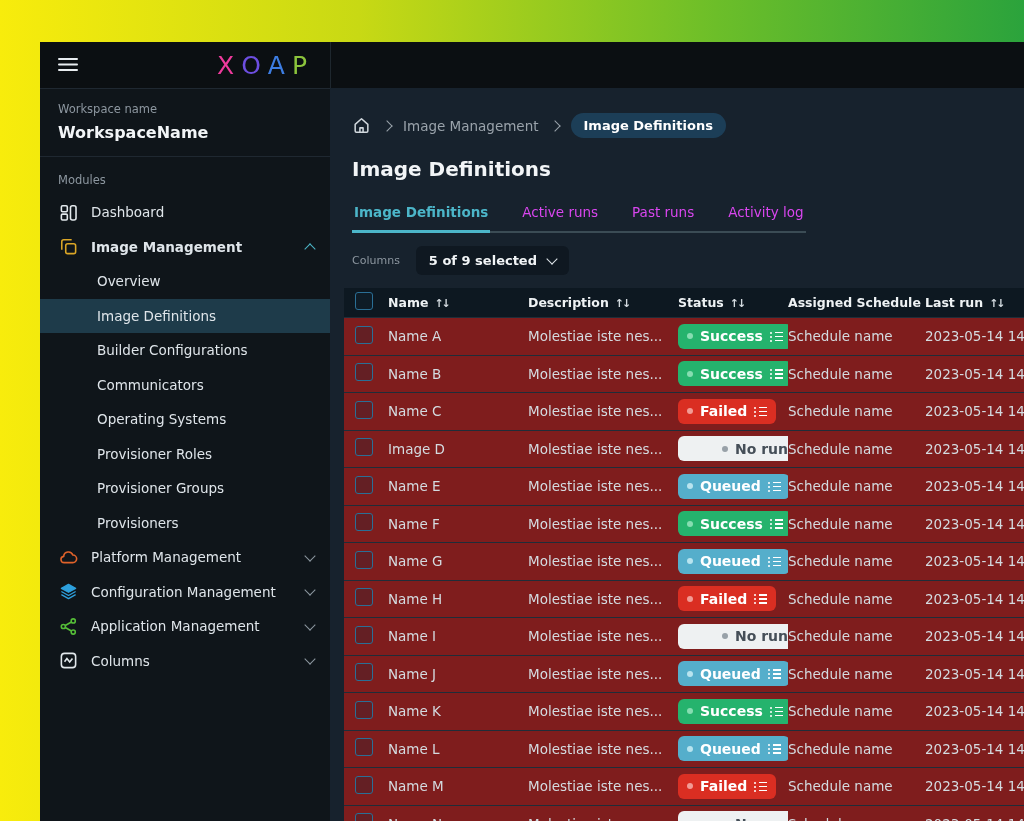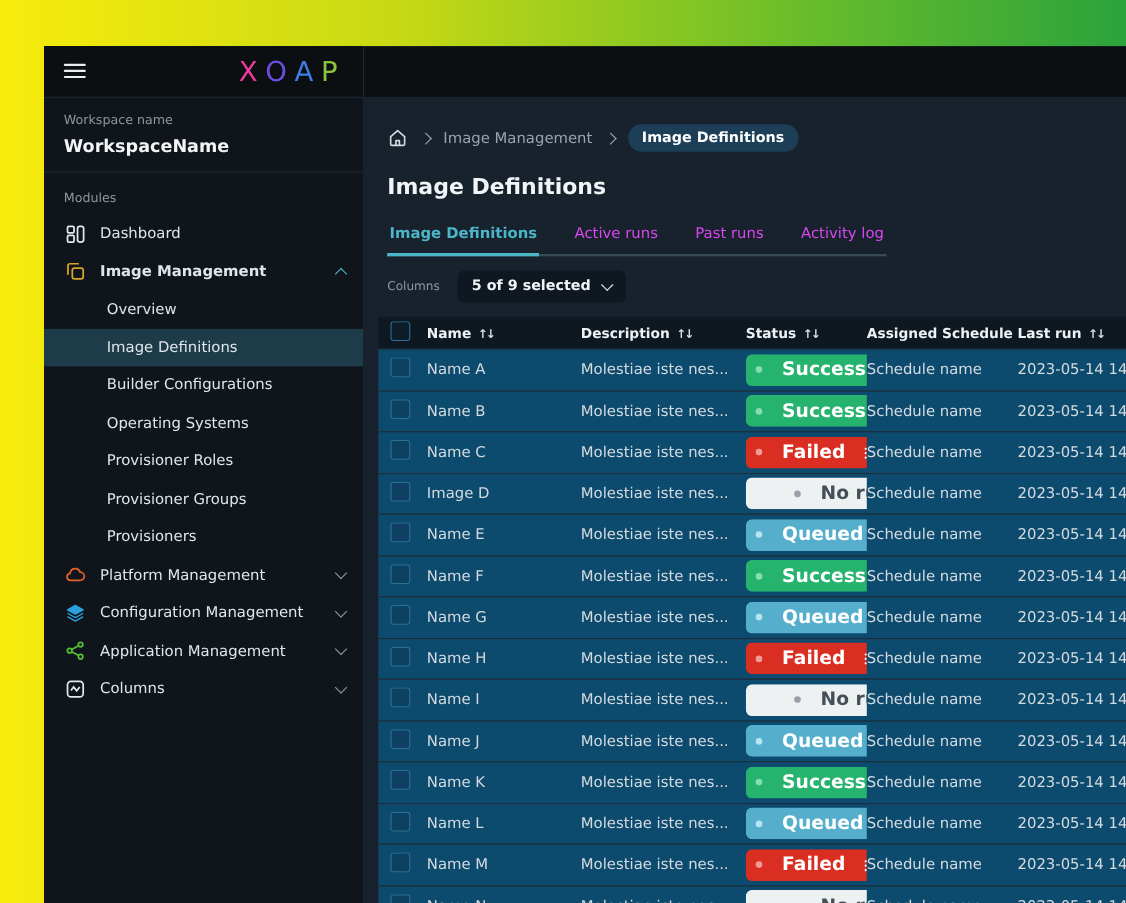--- a/index.html
+++ b/index.html
@@ -58,28 +58,28 @@
   .columns-label{font-size:11px;color:#8d97a0;}
   .columns-btn{background:#0f1821;border:none;border-radius:6px;color:#f2f5f7;
     font-size:13px;font-weight:bold;padding:7px 13px;display:flex;align-items:center;gap:11px;cursor:pointer;
     font-family:inherit;}
   .columns-btn .chev{border-color:#dfe5ea;transform:rotate(45deg);margin-top:-3px;}
 
   
   .table{margin:13px 0 0 -8px;}
   .thead,.trow{display:grid;grid-template-columns:44px 140px 150px 110px 137px 1fr;align-items:center;}
   .thead{background:#0d1821;height:29px;font-size:12.5px;font-weight:bold;color:#eef2f4;}
-  .trow{background:#0c4a6e;height:36.5px;border-top:1px solid #1f2d39;font-size:13.5px;color:#d4dbe0;cursor:pointer;}
+  .trow{background:#7f1d1d;height:36.5px;border-top:1px solid #1f2d39;font-size:13.5px;color:#d4dbe0;cursor:pointer;}
   .sort{font-size:11px;letter-spacing:-2px;margin-left:6px;color:#d4dbe0;}
   .cb{width:16px;height:16px;border:1.5px solid #2a6f96;border-radius:3px;margin-left:11px;
     display:inline-block;cursor:pointer;background:rgba(20,40,58,.25);}
   .cell{white-space:nowrap;overflow:hidden;text-overflow:clip;}
 
-  .badge{display:inline-flex;align-items:center;gap:18px;border-radius:6px;padding:4.5px 9px;
-    font-size:17px;font-weight:bold;color:#fff;cursor:pointer;}
+  .badge{display:inline-flex;align-items:center;gap:7px;border-radius:6px;padding:4.5px 9px;
+    font-size:14px;font-weight:bold;color:#fff;cursor:pointer;}
   .badge .dot{width:6px;height:6px;border-radius:50%;background:rgba(255,255,255,.55);}
   .bmenu{width:13px;height:11px;position:relative;color:#fff;}
   .bmenu::before{content:"";position:absolute;left:5px;top:1px;width:8px;height:1.7px;
     background:currentColor;box-shadow:0 4px 0 currentColor,0 8px 0 currentColor;}
   .bmenu::after{content:"";position:absolute;left:0;top:1px;width:1.9px;height:1.9px;border-radius:50%;
     background:currentColor;box-shadow:0 4px 0 currentColor,0 8px 0 currentColor;}
   .badge[data-status="success"]{background:#25b36d;}
   .badge[data-status="success"] .dot{background:#86ddb1;}
   .badge[data-status="failed"]{background:#da2e22;}
   .badge[data-status="failed"] .dot{background:#f29b94;}
@@ -133,20 +133,23 @@
     <div class="sub-item">
         <span>Overview</span>
       </div>
     <div class="sub-item active">
         <span>Image Definitions</span>
       </div>
     <div class="sub-item">
         <span>Builder Configurations</span>
       </div>
     <div class="sub-item">
+        <span>Communicators</span>
+      </div>
+    <div class="sub-item">
         <span>Operating Systems</span>
       </div>
     <div class="sub-item">
         <span>Provisioner Roles</span>
       </div>
     <div class="sub-item">
         <span>Provisioner Groups</span>
       </div>
     <div class="sub-item">
         <span>Provisioners</span>

